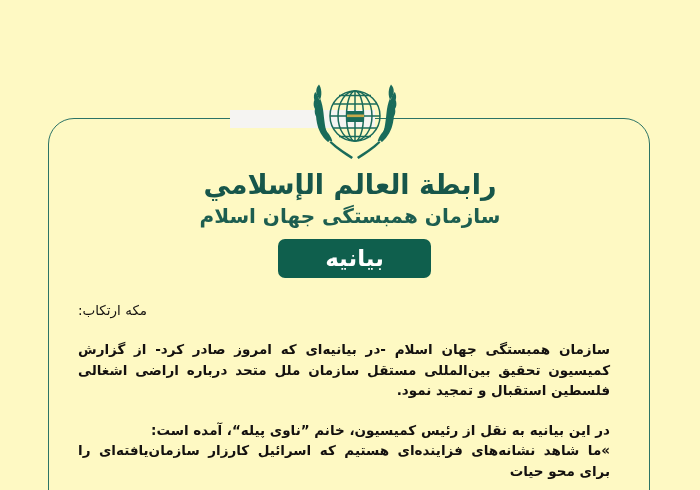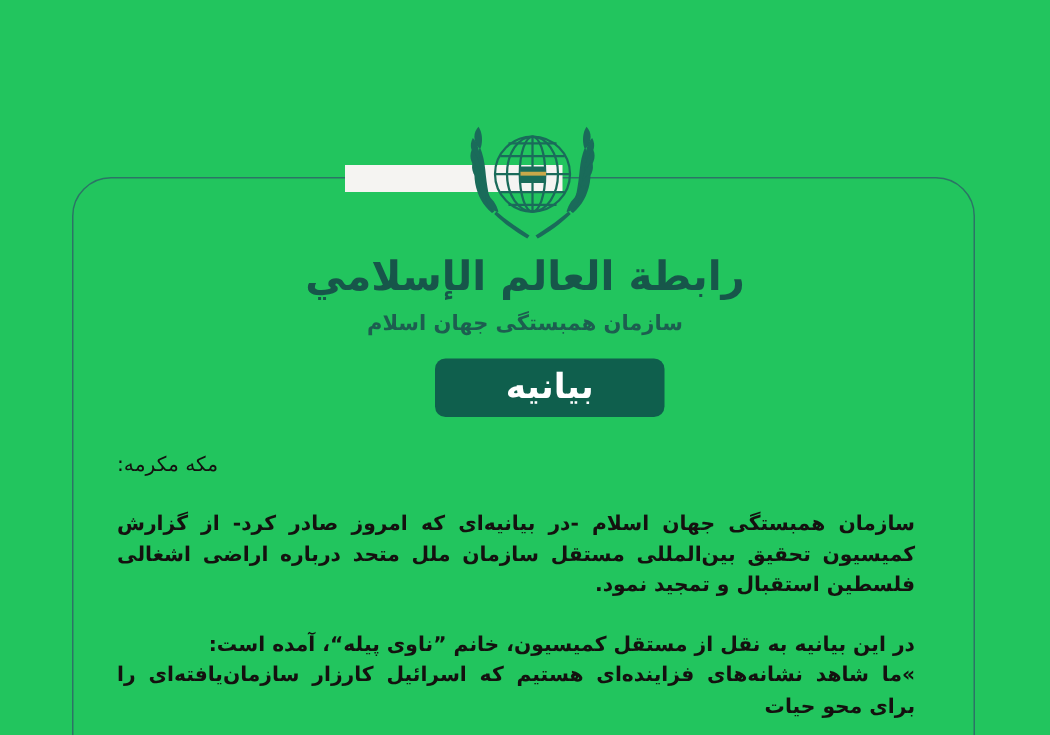--- a/index.html
+++ b/index.html
@@ -11,21 +11,21 @@
     height: 490px;
     overflow: hidden;
     background: #f5f4f2;
     font-family: "DejaVu Sans", sans-serif;
   }
 
   #page {
     position: relative;
     width: 700px;
     height: 490px;
-    background: #22c55e;
+    background: #fef9c3;
     overflow: hidden;
   }
 
   
   #card {
     position: absolute;
     left: 48px;
     top: 118px;
     width: 602px;
     height: 420px;
@@ -69,30 +69,30 @@
     letter-spacing: -1px;
     white-space: nowrap;
   }
   #wordmark-fa {
     position: absolute;
     left: 50px;
     top: 205px;
     width: 600px;
     text-align: center;
     color: #1d5e50;
-    font-size: 14px;
+    font-size: 20px;
     font-weight: bold;
     line-height: 22px;
     white-space: nowrap;
   }
 
   
   #badge {
     position: absolute;
-    left: 290px;
+    left: 278px;
     top: 239px;
     width: 153px;
     height: 39px;
     background: #0f5f4d;
     border-radius: 7px;
     color: #ffffff;
     font-size: 23px;
     font-weight: bold;
     line-height: 39px;
     text-align: center;
@@ -186,21 +186,21 @@
       </g>
     </svg>
   </div>
 
   <div id="wordmark-ar">رابطة العالم الإسلامي</div>
   <div id="wordmark-fa">سازمان همبستگی جهان اسلام</div>
 
   <div id="badge">بیانیه</div>
 
   <div id="body-text">
-    <p class="dateline">مکه مکرمه:</p>
+    <p class="dateline">مکه ارتکاب:</p>
     <p class="para">سازمان همبستگی جهان اسلام -در بیانیه‌ای که امروز صادر کرد- از گزارش کمیسیون تحقیق بین‌المللی مستقل سازمان ملل متحد درباره اراضی اشغالی فلسطین استقبال و تمجید نمود.</p>
     <p class="para">
-      <span class="lead">در این بیانیه به نقل از مستقل کمیسیون، خانم ”ناوی پیله“، آمده است:</span><br>
+      <span class="lead">در این بیانیه به نقل از رئیس کمیسیون، خانم ”ناوی پیله“، آمده است:</span><br>
       <span class="lead">»ما شاهد نشانه‌های فزاینده‌ای هستیم که اسرائیل کارزار سازمان‌یافته‌ای را برای محو حیات</span>
     </p>
   </div>
 
 </div>
 
 </body></html>

